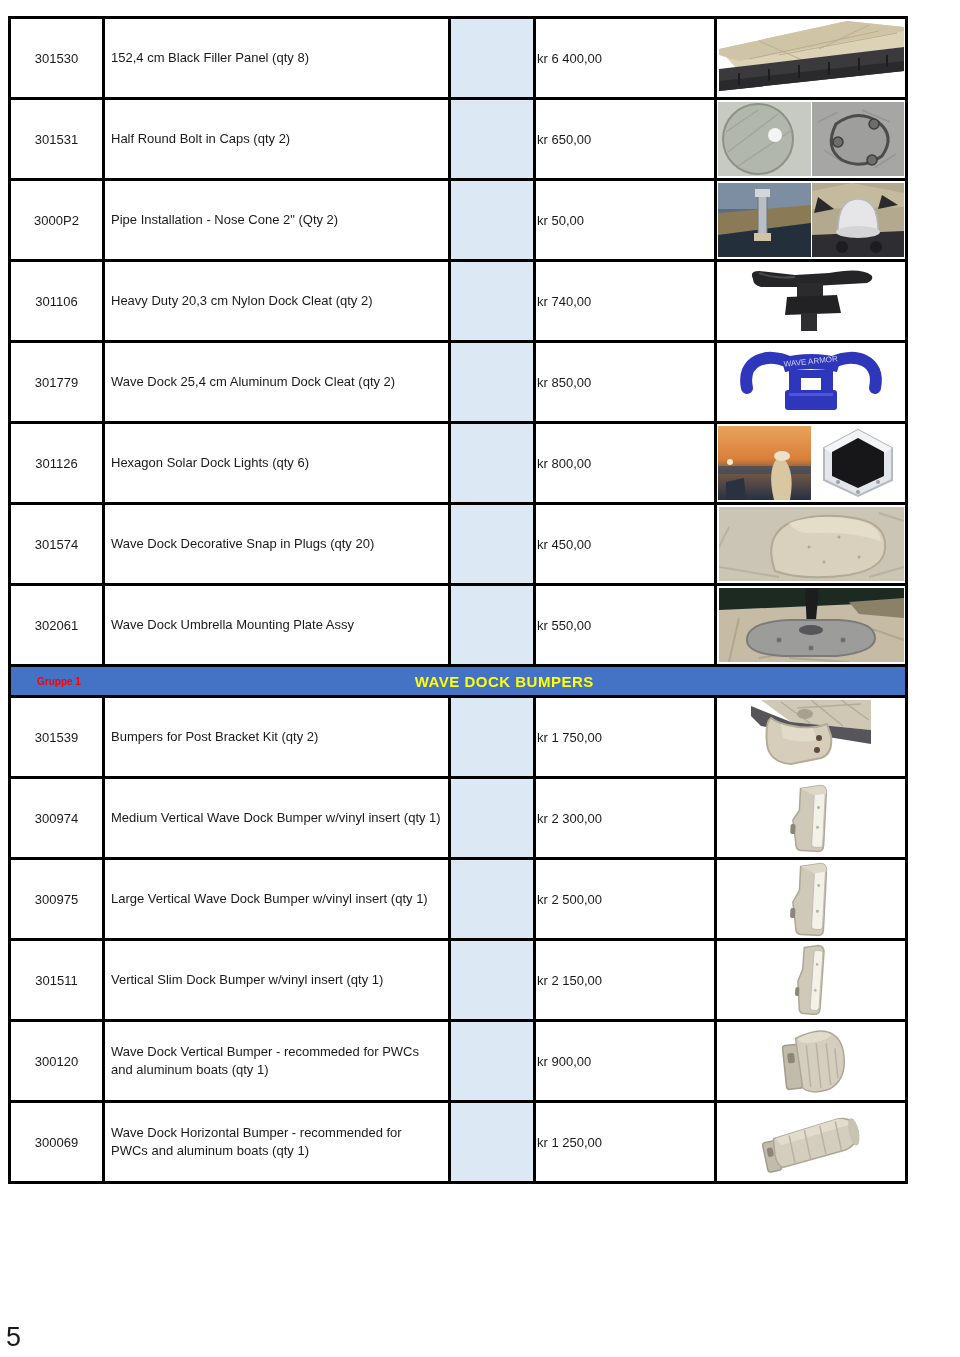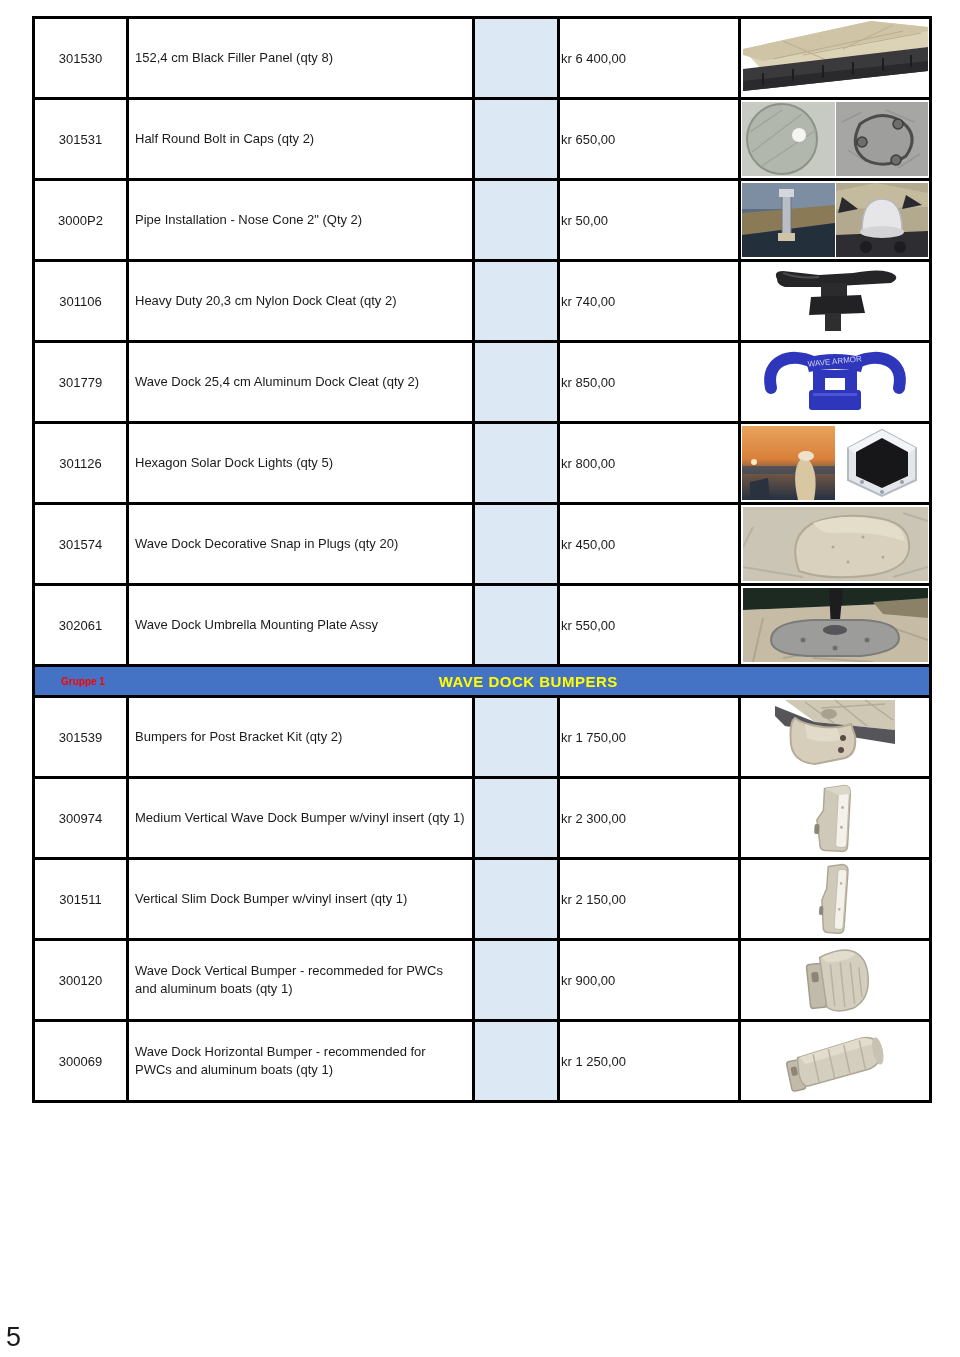--- a/index.html
+++ b/index.html
@@ -1,21 +1,21 @@
 <!DOCTYPE html>
 <html><head>
 <meta charset="utf-8">
 <style>
   html,body{margin:0;padding:0;}
   body{
     width:960px;height:1357px;background:#ffffff;position:relative;
     font-family:"Liberation Sans", sans-serif;color:#1a1a1a;
   }
   table.price-table{
-    position:absolute;left:32px;top:16px;width:897px;
+    position:absolute;left:8px;top:16px;width:897px;
     border-collapse:collapse;table-layout:fixed;
   }
   td{border:3px solid #000;vertical-align:middle;overflow:hidden;}
   td.c-id{text-align:center;font-size:13px;}
   td.c-desc{text-align:left;font-size:13px;padding:2px 6px;line-height:1.35;}
   td.c-qty{background:#dce9f5;}
   td.c-price{text-align:left;font-size:13px;}
   td.c-img{padding:0;text-align:center;background:#fff;}
   td.c-img svg{display:block;margin:0 auto;}
   tr.data-row td{height:74px;}
@@ -159,21 +159,21 @@
         <path d="M56,24 L100,24 L100,46 L88,46 L88,32 L68,32 L68,46 L56,46 Z" fill="#2e36bb"></path>
         <rect x="52" y="44" width="52" height="20" rx="3" fill="#2e36bb"></rect>
         <rect x="56" y="47" width="44" height="3" fill="#4d55d6"></rect>
         <text x="78" y="18" text-anchor="middle" font-size="8" fill="#cdd2f2" font-family="Liberation Sans, sans-serif" transform="rotate(-6 78 18)">WAVE ARMOR</text>
       </svg>
     </td>
   </tr>
 
   <tr class="data-row">
     <td class="c-id">301126</td>
-    <td class="c-desc">Hexagon Solar Dock Lights (qty 5)</td>
+    <td class="c-desc">Hexagon Solar Dock Lights (qty 6)</td>
     <td class="c-qty"></td>
     <td class="c-price">kr 800,00</td>
     <td class="c-img">
       <div class="img-split">
         <svg width="93" height="74" viewBox="0 0 93 74">
           <defs>
             <linearGradient id="sunset" x1="0" y1="0" x2="0" y2="1">
               <stop offset="0" stop-color="#e8a35c"></stop>
                   <stop offset="0.45" stop-color="#d97f3a"></stop>
               <stop offset="0.6" stop-color="#7a5a44"></stop>
@@ -294,20 +294,39 @@
           <rect x="34" y="10" width="11" height="56" rx="3" fill="#f3f1ea" stroke="#c4bdad" stroke-width="1"></rect>
           <path d="M20,8 L40,4 Q46,4 46,12 L34,14 Z" fill="#ddd7c8"></path>
           <rect x="12" y="44" width="5" height="10" rx="2" fill="#8d8676"></rect>
           <circle cx="39" cy="26" r="1.5" fill="#b9b2a2"></circle>
               <circle cx="39" cy="46" r="1.5" fill="#b9b2a2"></circle>
         </g>
       </svg>
     </td>
   </tr>
 
+  <tr class="data-row">
+    <td class="c-id">300975</td>
+    <td class="c-desc">Large Vertical Wave Dock Bumper w/vinyl insert (qty 1)</td>
+    <td class="c-qty"></td>
+    <td class="c-price">kr 2 500,00</td>
+    <td class="c-img">
+      <svg width="60" height="76" viewBox="0 0 60 76">
+        <rect width="60" height="76" fill="#ffffff"></rect>
+        <g transform="rotate(3 30 38)">
+          <path d="M18,6 L38,2 Q44,2 44,10 L44,68 Q44,74 38,74 L22,74 Q16,74 16,66 L12,42 L18,30 Z" fill="#cfc9ba" stroke="#aea795" stroke-width="1.5"></path>
+          <rect x="32" y="8" width="11" height="60" rx="3" fill="#f3f1ea" stroke="#c4bdad" stroke-width="1"></rect>
+          <path d="M18,6 L38,2 Q44,2 44,10 L32,12 Z" fill="#ddd7c8"></path>
+          <rect x="10" y="48" width="5" height="10" rx="2" fill="#8d8676"></rect>
+          <circle cx="37" cy="24" r="1.5" fill="#b9b2a2"></circle>
+              <circle cx="37" cy="50" r="1.5" fill="#b9b2a2"></circle>
+        </g>
+      </svg>
+    </td>
+  </tr>
 
   <tr class="data-row">
     <td class="c-id">301511</td>
     <td class="c-desc">Vertical Slim Dock Bumper w/vinyl insert (qty 1)</td>
     <td class="c-qty"></td>
     <td class="c-price">kr 2 150,00</td>
     <td class="c-img">
       <svg width="50" height="76" viewBox="0 0 50 76">
         <rect width="50" height="76" fill="#ffffff"></rect>
         <g transform="rotate(4 25 38)">

